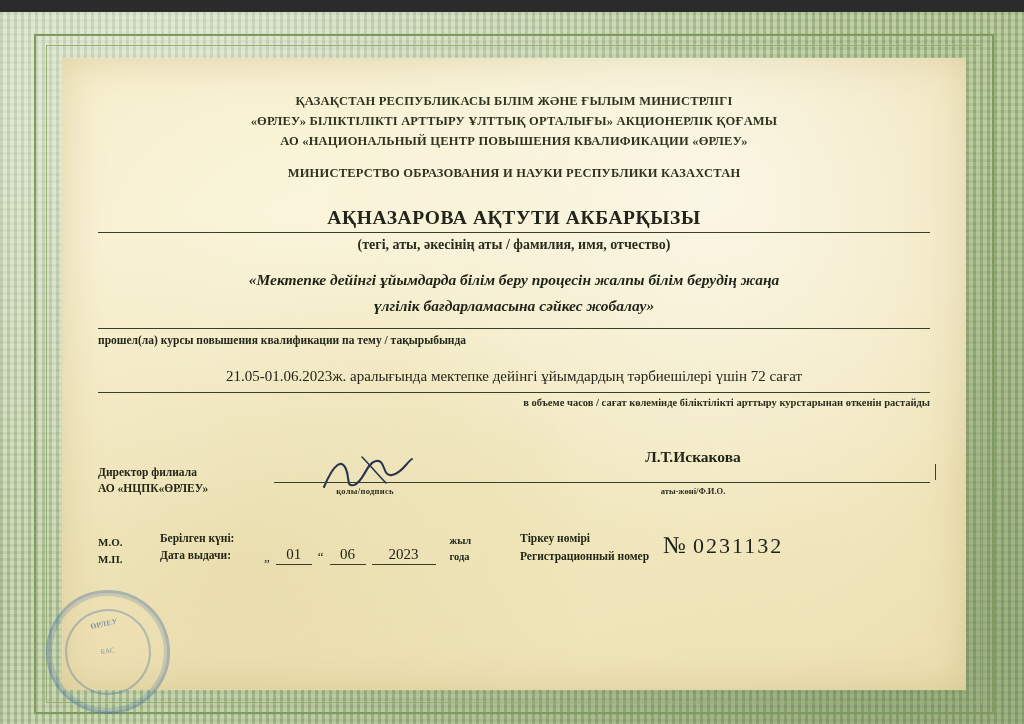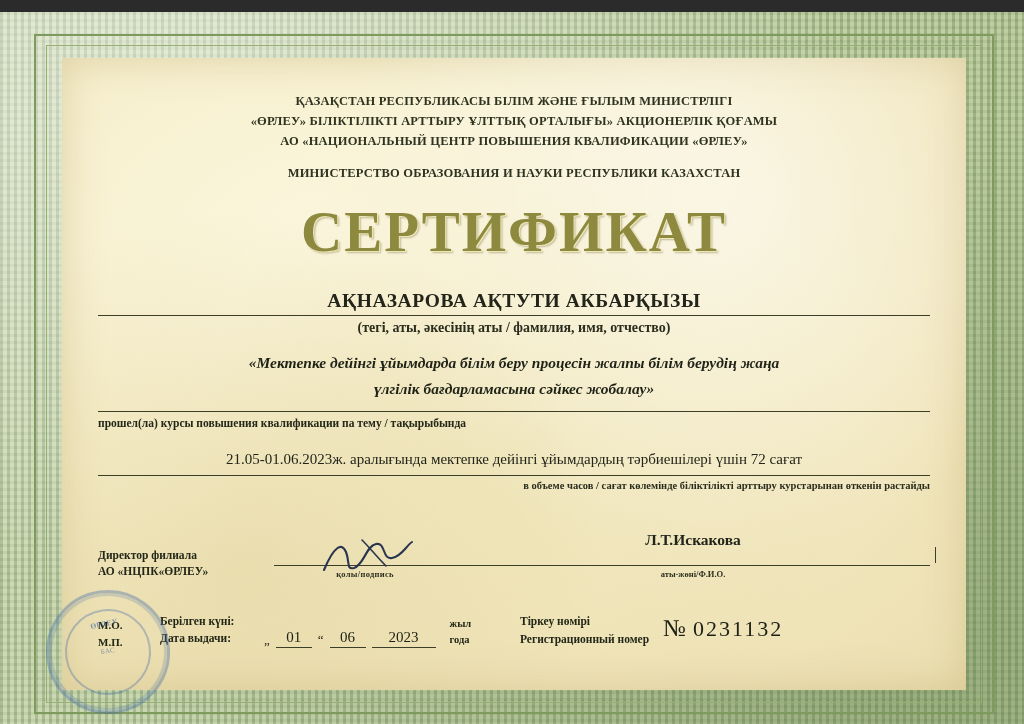--- a/index.html
+++ b/index.html
@@ -319,21 +319,20 @@
   <div class="paper">
     <div class="paper-tex"></div>
 
     <div class="content">
 
       <div class="hdr hdr-kz1">ҚАЗАҚСТАН РЕСПУБЛИКАСЫ БІЛІМ ЖӘНЕ ҒЫЛЫМ МИНИСТРЛІГІ</div>
       <div class="hdr hdr-kz2">«ӨРЛЕУ» БІЛІКТІЛІКТІ АРТТЫРУ ҰЛТТЫҚ ОРТАЛЫҒЫ» АКЦИОНЕРЛІК ҚОҒАМЫ</div>
       <div class="hdr hdr-ru2">АО «НАЦИОНАЛЬНЫЙ ЦЕНТР ПОВЫШЕНИЯ КВАЛИФИКАЦИИ «ӨРЛЕУ»</div>
       <div class="hdr hdr-ru1">МИНИСТЕРСТВО ОБРАЗОВАНИЯ И НАУКИ РЕСПУБЛИКИ КАЗАХСТАН</div>
 
-      <div class="title">СЕРТИФИКАТ</div>
 
       <div class="name-row">
         <div class="name-mid">
           <span class="name-main">АҚНАЗАРОВА АҚТУТИ АКБАРҚЫЗЫ</span>
           <div class="name-sub">(тегі, аты, әкесінің аты / фамилия, имя, отчество)</div>
         </div>
       </div>
 
       <div class="theme">
         <div>«Мектепке дейінгі ұйымдарда білім беру процесін жалпы білім берудің жаңа</div>

